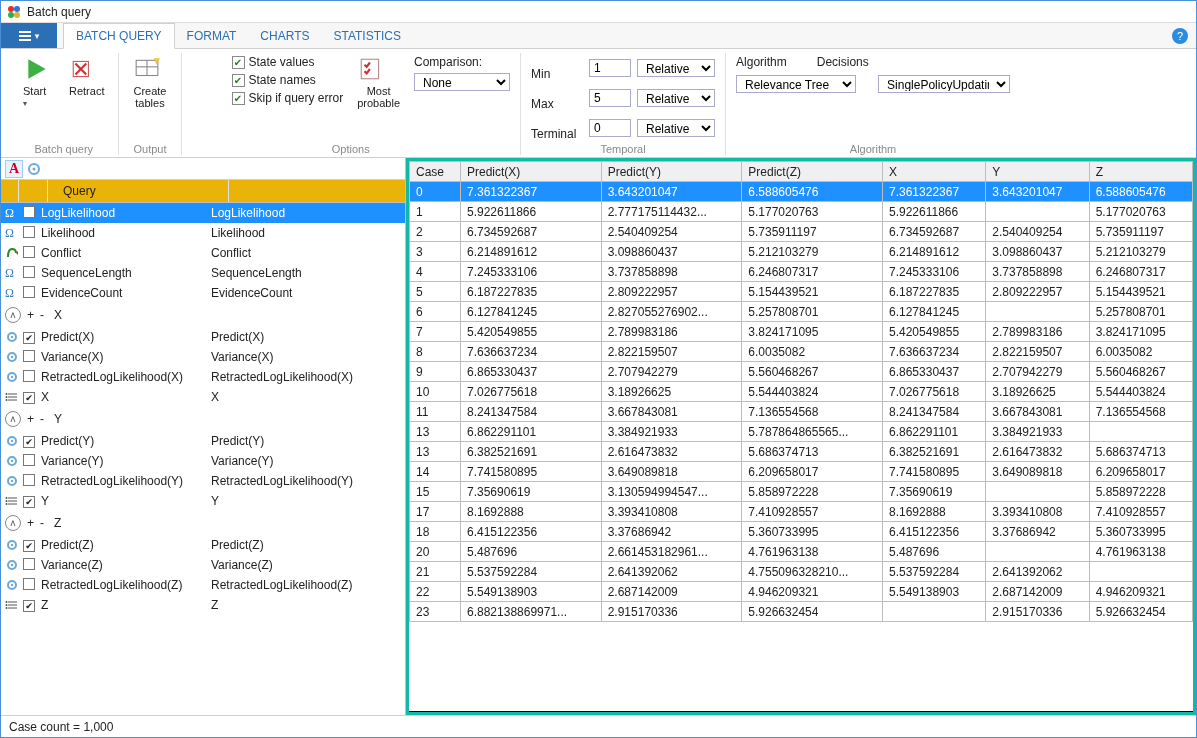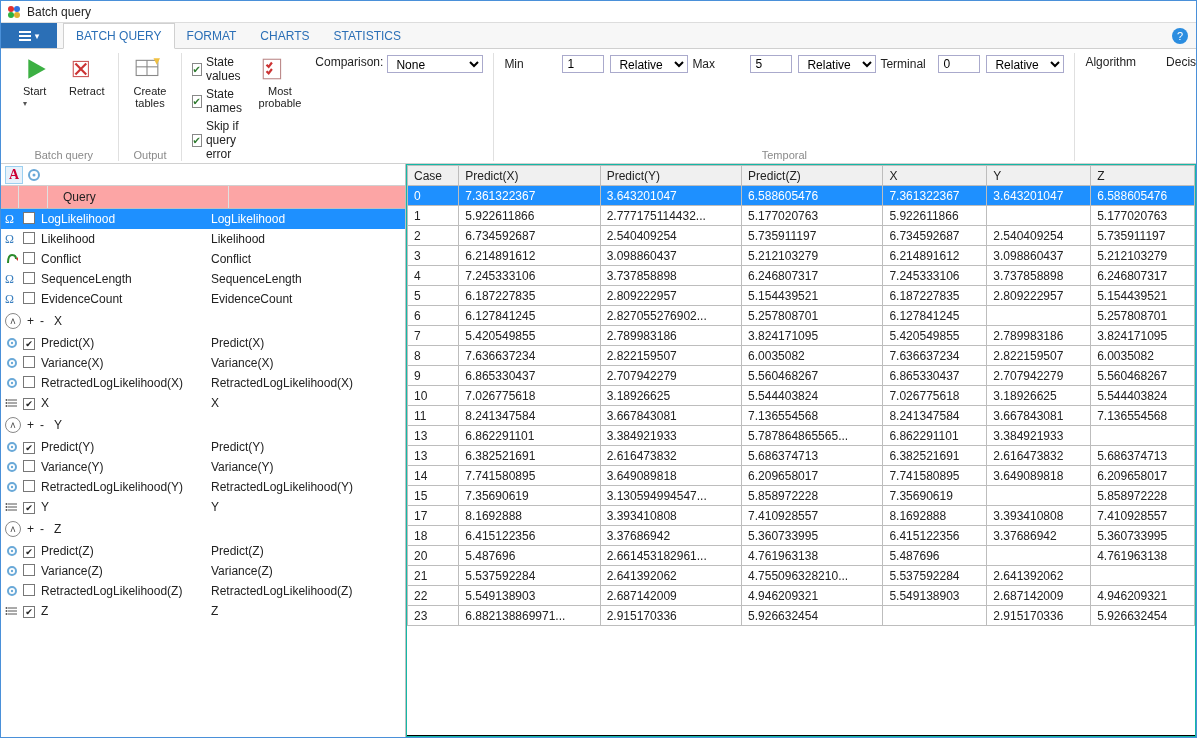--- a/index.html
+++ b/index.html
@@ -19,43 +19,43 @@
   .ribbon { display: flex; padding: 4px 8px 2px; border-bottom: 1px solid #d0d0d0; background: #fff; }
   .rgroup { display: flex; flex-direction: column; border-right: 1px solid #e0e0e0; padding: 0 10px; }
   .rgroup:last-child { border-right: none; }
   .rgroup .gbody { display: flex; align-items: flex-start; gap: 10px; flex: 1; }
   .rgroup .glabel { text-align: center; color: #8a8a8a; font-size: 11px; padding-top: 2px; }
   .bigbtn { display: flex; flex-direction: column; align-items: flex-start; gap: 2px; padding: 2px 4px; cursor: pointer; }
   .bigbtn .icn { width: 28px; height: 28px; display: flex; align-items: center; justify-content: center; }
   .bigbtn .lbl { font-size: 11px; text-align: center; line-height: 1.1; }
   .chev-small { font-size: 8px; color: #555; }
   .checkcol { display: flex; flex-direction: column; gap: 4px; padding-top: 2px; }
-  .chk { display: flex; align-items: center; gap: 4px; font-size: 12px; }
+  .chk { display: flex; align-items: center; gap: 4px; font-size: 12px; margin-left: 40px; }
   .chk .box { width: 13px; height: 13px; border: 1px solid #888; background: #fff; display: inline-flex; align-items: center; justify-content: center; font-size: 10px; color: #2d7a2d; }
   .chk .box.checked::after { content: "✔"; }
-  .fieldcol { display: flex; flex-direction: row; gap: 4px; padding-top: 2px; }
+  .fieldcol { display: flex; flex-direction: column; gap: 4px; padding-top: 2px; }
   .fieldrow { display: flex; align-items: center; gap: 6px; }
   .fieldrow .flabel { width: 70px; font-size: 12px; }
-  .fieldrow .flabel.short { width: 52px; }
+  .fieldrow .flabel.short { width: 52px; margin-top: 12px; }
   input.txt, select.sel { border: 1px solid #aac; padding: 1px 4px; font-size: 12px; font-family: inherit; background: #fff; height: 18px; }
   .sel { height: 20px; }
   .content { display: flex; flex: 1; overflow: hidden; }
   .left { width: 405px; display: flex; flex-direction: column; border-right: 1px solid #c0c0c0; }
   .lefttop { height: 22px; display: flex; align-items: center; border-bottom: 1px solid #d0d0d0; padding-left: 4px; gap: 4px; }
-  .leftheader { display: grid; grid-template-columns: 18px 18px 170px 180px; border-bottom: 1px solid #c0c0c0; background: #fca5a5; font-size: 12px; position: sticky; top: 0; gap: 11px; }
+  .leftheader { display: grid; grid-template-columns: 18px 18px 170px 180px; border-bottom: 1px solid #c0c0c0; background: #eab308; font-size: 12px; position: sticky; top: 0; gap: 11px; }
   .leftheader div { padding: 4px; border-right: 1px solid #e0e0e0; }
   .lrow { display: grid; grid-template-columns: 18px 18px 170px 180px; align-items: center; font-size: 12px; height: 20px; }
   .lrow > div { padding: 0 4px; overflow: hidden; white-space: nowrap; text-align: left;}
   .lrow.sel { background: #1e90ff; color: #fff; }
   .tiny-icon { width: 14px; height: 14px; display: inline-block; vertical-align: middle; }
   .chkbox { width: 12px; height: 12px; border: 1px solid #777; display: inline-flex; align-items: center; justify-content: center; font-size: 9px; color: #222; background:#fff;}
   .chkbox.checked::after { content: "✔"; }
   .section-row { display: flex; align-items: center; gap: 6px; padding: 4px 6px 4px 4px; font-size: 12px; }
   .circle-btn { width: 16px; height: 16px; border: 1px solid #888; border-radius: 50%; display: inline-flex; align-items: center; justify-content: center; font-size: 10px; color:#444; }
-  .right { flex: 1; display: flex; flex-direction: column; border: 1px solid #14b8a6; }
+  .right { flex: 1; display: flex; flex-direction: column; border: 3px solid #14b8a6; }
   .datatable { flex: 1; overflow: auto; border-bottom:1px solid #000;}
   table.data { border-collapse: collapse; width: 100%; font-size: 12px; }
   table.data th, table.data td { border: 1px solid #bdbdbd; padding: 2px 6px; text-align: left; white-space: nowrap; height: 20px; font-weight: normal; }
   table.data th { background: #f0f0f0; position: sticky; top: 0; }
   table.data tr.rowsel td { background: #1e90ff; color: #fff; }
   .status { height: 22px; border-top: 1px solid #d0d0d0; display: flex; align-items: center; padding: 0 8px; font-size: 12px; background: #fff; }
   svg { display:block; }
   .leftscroll { overflow:auto; flex:1; }
 </style>
 </head>
@@ -161,20 +161,21 @@
               </svg>
             </span>
           <span class="lbl" style="white-space:pre-line">Most
 probable</span>
         </div>
         <div class="fieldcol">
           <span>Comparison:</span>
           <select class="sel" style="width:96px"><option>None</option></select>
         </div>
       </div>
+      <div class="glabel">Options</div>
     </div>
 
     <div class="rgroup">
       <div class="gbody">
         <div class="fieldcol">
           <div class="fieldrow">
               <span class="flabel short">Min</span>
               <input class="txt" style="width: 42px;" value="1">
               <select class="sel" style="width:78px"><option>Relative</option></select>
             </div>
@@ -659,13 +660,16 @@
                 <td></td>
                 <td>2.915170336</td>
                 <td>5.926632454</td>
               </tr>
             </tbody>
         </table>
       </div>
     </div>
   </div>
 
+  <div class="status">
+    <span>Case count = 1,000</span>
+  </div>
 </div>
 
 </body></html>

